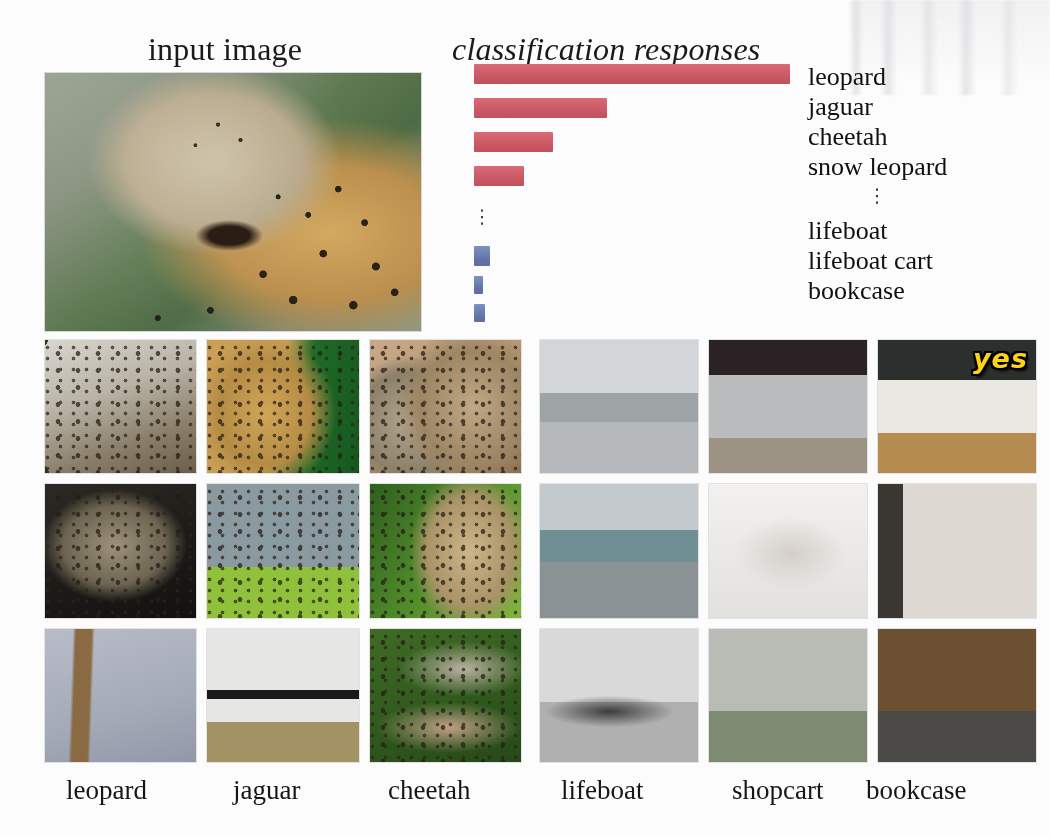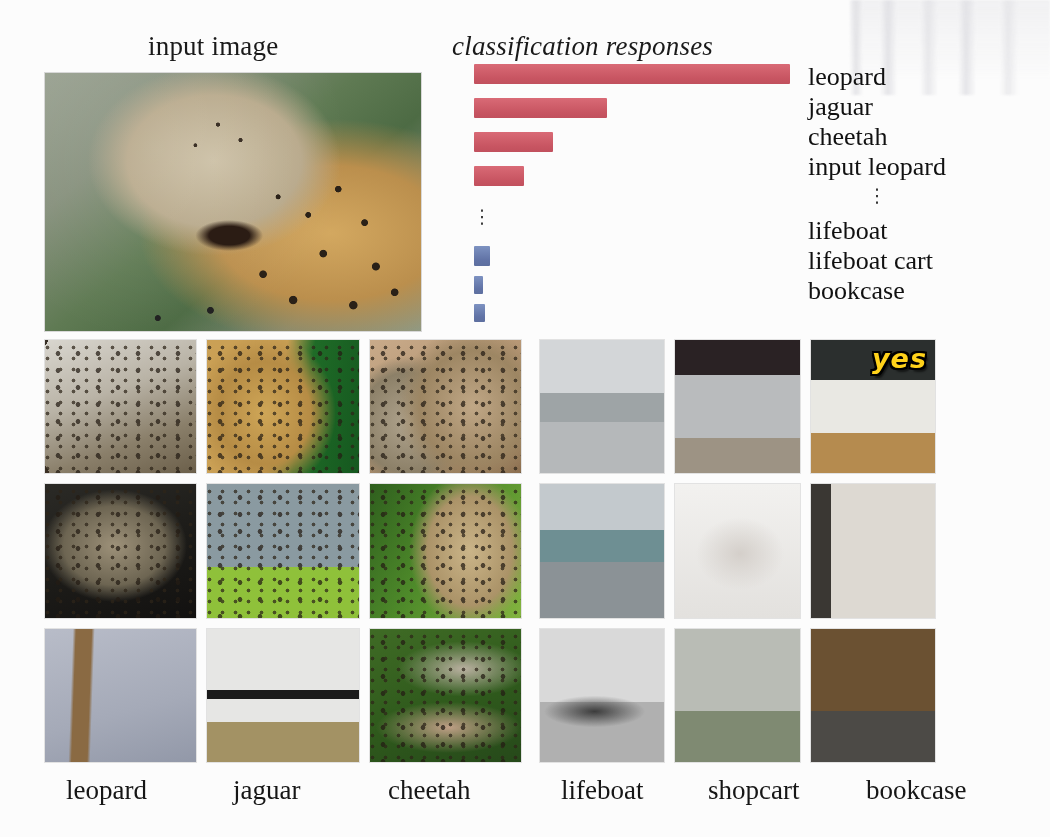--- a/index.html
+++ b/index.html
@@ -22,21 +22,21 @@
       linear-gradient(90deg, rgba(255,255,255,0) 108px, rgba(219,219,224,.7) 116px, rgba(255,255,255,0) 126px),
       linear-gradient(90deg, rgba(255,255,255,0) 150px, rgba(223,223,227,.6) 158px, rgba(255,255,255,0) 168px),
       linear-gradient(180deg, rgba(232,232,235,.55), rgba(255,255,255,0) 85%);
     filter:blur(1.2px);
     pointer-events:none;
   }
 
   
   .heading{
     position:absolute;
-    font-size:27px;
+    font-size:32px;
     color:#1a1a1a;
     letter-spacing:.2px;
     white-space:nowrap;
   }
   #h-input{left:148px;top:31px;}
   #h-resp{left:452px;top:31px;font-style:italic;}
 
   
   .mainimg{
     position:absolute;left:44px;top:72px;width:376px;height:258px;
@@ -65,41 +65,41 @@
   .lbl-dots{
     position:absolute;left:66px;top:2px;
     font-size:19px;color:#333;line-height:5px;
     writing-mode:vertical-rl;text-orientation:upright;
   }
 
   
   .grid{position:absolute;display:grid;grid-template-columns:repeat(3,1fr);
         grid-template-rows:repeat(3,1fr);column-gap:9px;row-gap:9px;}
   #grid-left{left:44px;top:339px;width:478px;height:424px;}
-  #grid-right{left:539px;top:339px;width:397px;height:424px;}
+  #grid-right{left:539px;top:339px;width:498px;height:424px;}
   .cell{position:relative;overflow:hidden;border:1px solid #e2e2e2;background:#ddd;}
   .cell .scene{position:absolute;inset:0;filter:blur(.5px);}
 
   .yes{
     position:absolute;right:8px;top:3px;
     font-family:"DejaVu Sans", sans-serif;
     font-weight:bold;font-size:27px;font-style:italic;
     color:#ffd21a;
     text-shadow:
       -2px 0 0 #000, 2px 0 0 #000, 0 -2px 0 #000, 0 2px 0 #000,
       -2px -2px 0 #000, 2px -2px 0 #000, -2px 2px 0 #000, 2px 2px 0 #000,
       3px 4px 2px rgba(0,0,0,.55);
     letter-spacing:1px;
   }
 
   
   .footlabels{position:absolute;left:0;top:775px;width:1050px;height:45px;}
   .foot{position:absolute;font-size:27px;color:#161616;white-space:nowrap;}
   #f0{left:66px;}  #f1{left:233px;} #f2{left:388px;}
-  #f3{left:561px;} #f4{left:708px;text-align:center;} #f5{left:866px;}
+  #f3{left:561px;} #f4{left:732px;text-align:center;} #f5{left:866px;}
 
   
   .sc-leopard-main{
     background:
       radial-gradient(circle at 30% 30%, rgba(255,255,255,.10), rgba(0,0,0,0) 60%),
       radial-gradient(ellipse 42% 46% at 45% 34%, #cbbfa4 0%, #b8a98b 55%, rgba(150,140,115,0) 80%),
       radial-gradient(ellipse 60% 52% at 76% 62%, #d3a860 0%, #bb8f4d 50%, rgba(160,120,60,0) 85%),
       linear-gradient(140deg,#9aa292 0%, #86907c 24%, #5f7a53 46%, #4d6b44 62%, #7d8a76 80%, #8e9a86 100%);
     position:absolute;inset:0;
   }
@@ -256,21 +256,21 @@
     <div class="dots" style="top:141px;">⋮</div>
     <div class="bar blue" style="left:0;top:182px;width:16px;"></div>
     <div class="bar blue" style="left:0;top:212px;width:9px;height:18px;"></div>
     <div class="bar blue" style="left:0;top:240px;width:11px;height:18px;"></div>
   </div>
 
   <div class="labels">
     <div class="lbl">leopard</div>
     <div class="lbl">jaguar</div>
     <div class="lbl">cheetah</div>
-    <div class="lbl">input leopard</div>
+    <div class="lbl">snow leopard</div>
     <div class="lbl-gap">
       <span class="lbl-dots">⋮</span>
     </div>
     <div class="lbl">lifeboat</div>
     <div class="lbl">lifeboat cart</div>
     <div class="lbl">bookcase</div>
   </div>
 
   <div class="grid" id="grid-left">
     <div class="cell">

